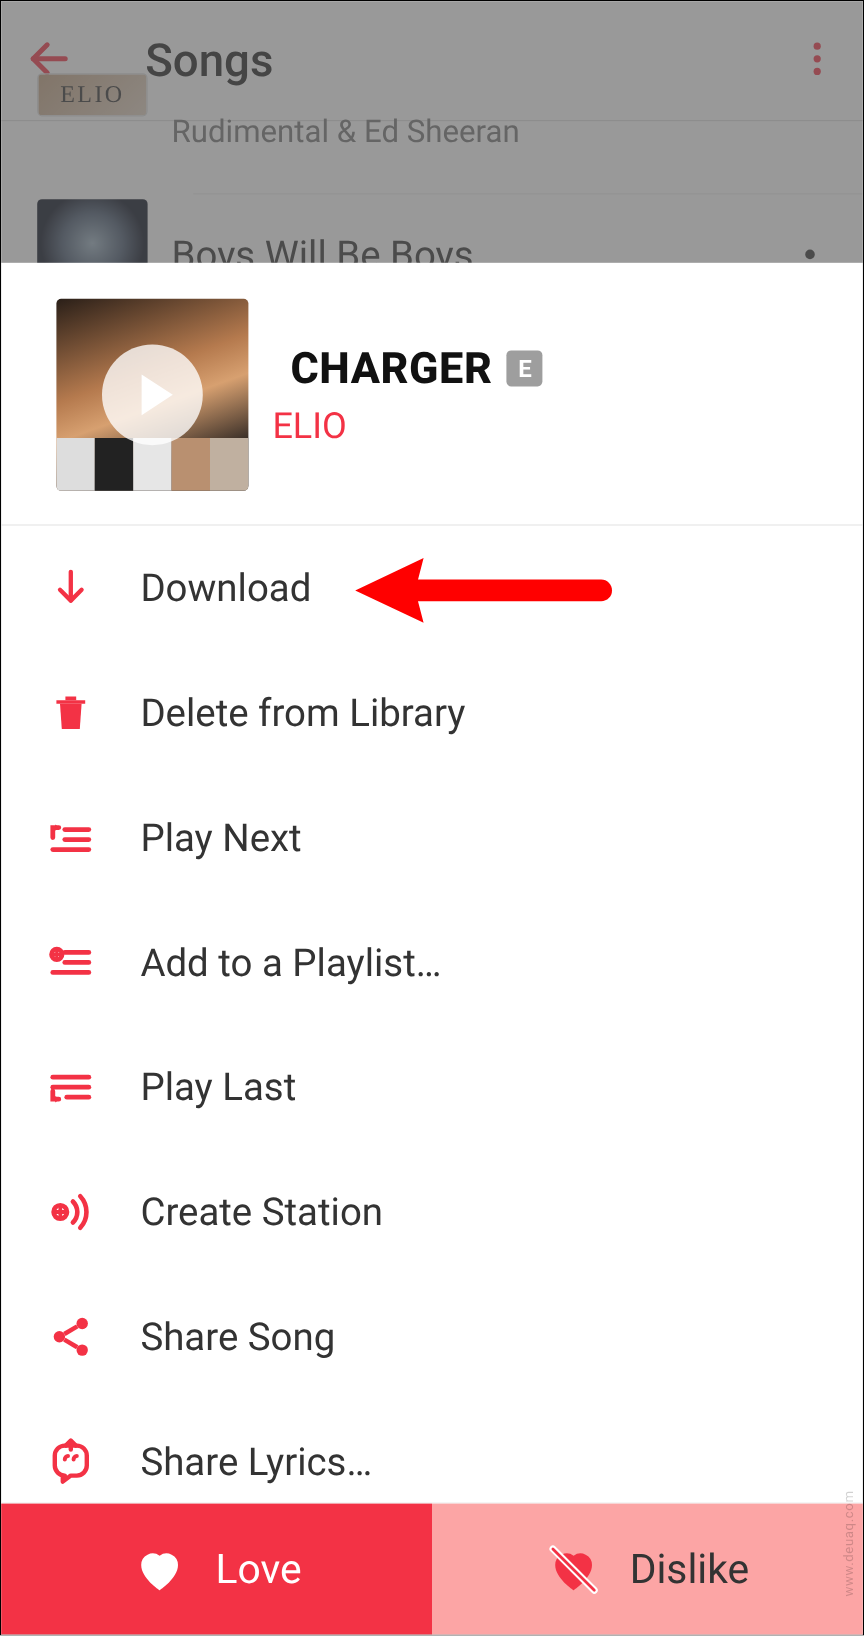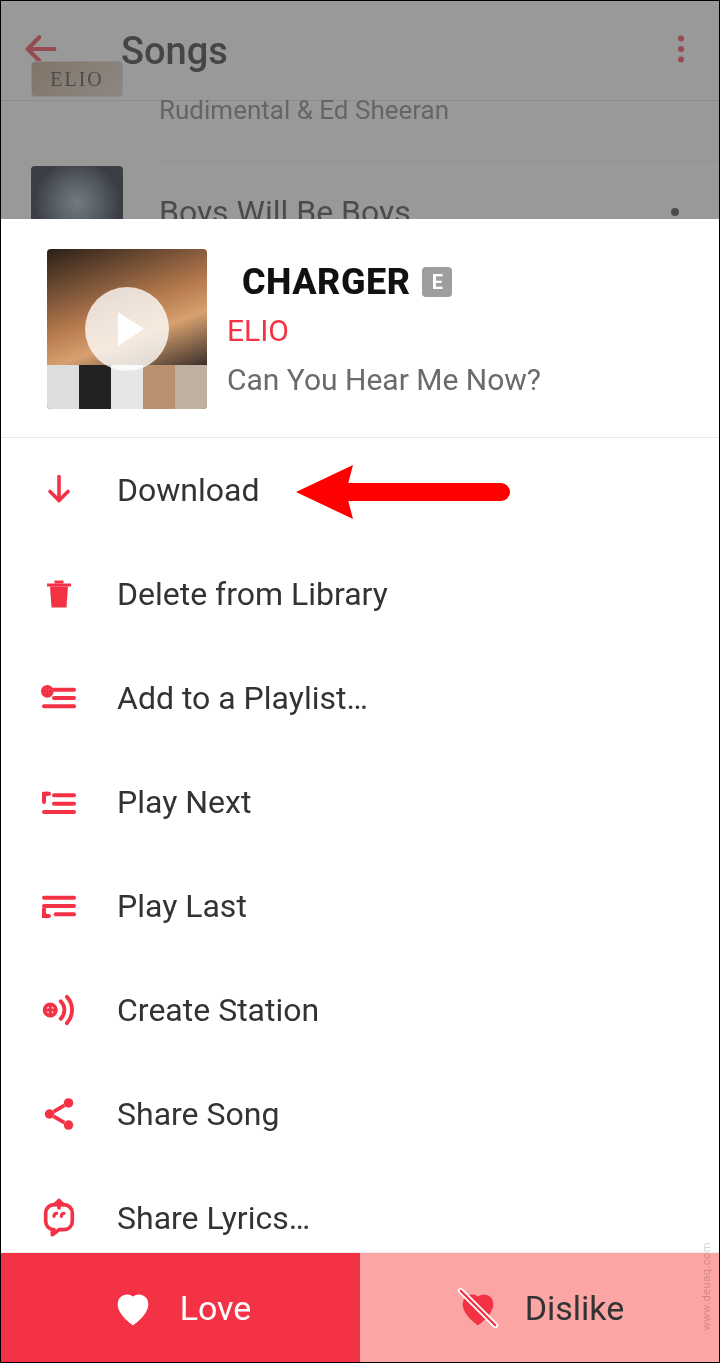--- a/index.html
+++ b/index.html
@@ -10,21 +10,21 @@
   .bg-layer { position: absolute; inset: 0; background: #fff; }
   .appbar { height: 100px; display: flex; align-items: center; padding: 6px 20px; border-bottom: 1px solid #e0e0e0; }
   .appbar .back { color: #f33245; }
   .appbar .title { font-size: 38px; font-weight: 500; color: #222; margin-left: 60px; }
   .appbar .spacer { flex: 1; }
   .appbar .more { color: #f33245; }
   .songlist { padding: 0; }
   .songrow { display: flex; align-items: center; height: 88px; padding-left: 30px; }
   .songrow .thumb { width: 92px; height: 92px; border: 1px solid #ddd; border-radius: 4px; background: linear-gradient(135deg,#c0a080,#e0d0c0); display:flex; align-items:center; justify-content:center; font-family: serif; font-size:20px; color:#333; letter-spacing:2px;}
   .songrow .thumb.moon { background: radial-gradient(circle at 50% 40%, #9bb0c0 0%, #4a5a70 35%, #0a1020 60%); border:none;}
-  .songrow .label { font-size: 32px; color: #333; margin-left: 36px; flex:1; }
+  .songrow .label { font-size: 32px; color: #333; margin-left: 20px; flex:1; }
   .songrow .dot { width: 8px; height: 8px; background:#333; border-radius:50%; margin-right: 40px;}
   .bg-row-divider { height:1px; background:#eee; margin-left: 160px;}
 
   .scrim { position: absolute; inset: 0; background: rgba(90,90,90,0.62); }
 
   
   .sheet { position: absolute; left: 0; right: 0; top: 218px; bottom: 0; background: #fff; display: flex; flex-direction: column; }
   .sheet-header { display: flex; align-items: center; padding: 30px 30px 28px 46px; border-bottom: 1px solid #e6e6e6; }
   .art { position: relative; width: 160px; height: 160px; border-radius: 4px; overflow: hidden; background: linear-gradient(160deg,#2a1f18 0%, #b57a4e 40%, #d7a070 55%, #3a2f28 80%);}
   .art .row2 { position:absolute; left:0; right:0; bottom:0; height:44px; display:flex;}
@@ -110,21 +110,20 @@
         <div class="playcircle">
             <div class="playtri"></div>
           </div>
       </div>
       <div class="meta">
         <div class="title-row">
           <span class="song-title">CHARGER</span>
           <span class="explicit">E</span>
         </div>
         <div class="artist">ELIO</div>
-        <div class="album">Can You Hear Me Now?</div>
       </div>
     </div>
 
     <div class="menu">
 
       <div class="menu-item">
         <span class="icon">
           <svg width="36" height="36" viewBox="0 0 24 24" fill="none" stroke="currentColor" stroke-width="2.4" stroke-linecap="round" stroke-linejoin="round">
               <line x1="12" y1="3" x2="12" y2="19"></line>
               <polyline points="6 13 12 19 18 13"></polyline>
@@ -135,52 +134,52 @@
 
       <div class="menu-item">
         <span class="icon">
           <svg width="36" height="36" viewBox="0 0 24 24" fill="currentColor">
               <path d="M6 7h12l-1 14H7L6 7z"></path>
               <path d="M4 5h16v2H4z"></path>
               <path d="M9 3h6v2H9z"></path>
             </svg>
         </span>
         <span class="label">Delete from Library</span>
+      </div>
+
+      <div class="menu-item">
+        <span class="icon">
+          <svg width="40" height="40" viewBox="0 0 24 24" fill="none" stroke="currentColor" stroke-width="2.4" stroke-linecap="round">
+              <line x1="9" y1="8" x2="21" y2="8"></line>
+              <line x1="9" y1="13" x2="21" y2="13"></line>
+              <line x1="3" y1="18" x2="21" y2="18"></line>
+              <path d="M3 12 V7 h3"></path>
+              <polyline points="4.2 5.4 6.4 7 4.2 8.6" fill="currentColor" stroke="none"></polyline>
+            </svg>
+        </span>
+        <span class="label">Play Next</span>
       </div>
 
       <div class="menu-item">
         <span class="icon">
           <svg width="40" height="40" viewBox="0 0 24 24" fill="none" stroke="currentColor" stroke-width="2.4" stroke-linecap="round">
               <line x1="9" y1="7" x2="21" y2="7"></line>
               <line x1="9" y1="12" x2="21" y2="12"></line>
               <line x1="3" y1="17" x2="21" y2="17"></line>
               <circle cx="5" cy="8" r="2.6"></circle>
               <line x1="5" y1="6.2" x2="5" y2="9.8" stroke-width="1.6"></line>
               <line x1="3.2" y1="8" x2="6.8" y2="8" stroke-width="1.6"></line>
             </svg>
         </span>
         <span class="label">Add to a Playlist…</span>
       </div>
 
       <div class="menu-item">
         <span class="icon">
           <svg width="40" height="40" viewBox="0 0 24 24" fill="none" stroke="currentColor" stroke-width="2.4" stroke-linecap="round">
-              <line x1="9" y1="8" x2="21" y2="8"></line>
-              <line x1="9" y1="13" x2="21" y2="13"></line>
-              <line x1="3" y1="18" x2="21" y2="18"></line>
-              <path d="M3 12 V7 h3"></path>
-              <polyline points="4.2 5.4 6.4 7 4.2 8.6" fill="currentColor" stroke="none"></polyline>
-            </svg>
-        </span>
-        <span class="label">Play Next</span>
-      </div>
-
-      <div class="menu-item">
-        <span class="icon">
-          <svg width="40" height="40" viewBox="0 0 24 24" fill="none" stroke="currentColor" stroke-width="2.4" stroke-linecap="round">
               <line x1="3" y1="7" x2="21" y2="7"></line>
               <line x1="3" y1="12" x2="21" y2="12"></line>
               <line x1="10" y1="17" x2="21" y2="17"></line>
               <path d="M3 14 v4 h3"></path>
               <polyline points="4.2 16.4 6.4 18 4.2 19.6" fill="currentColor" stroke="none"></polyline>
             </svg>
         </span>
         <span class="label">Play Last</span>
       </div>
 

